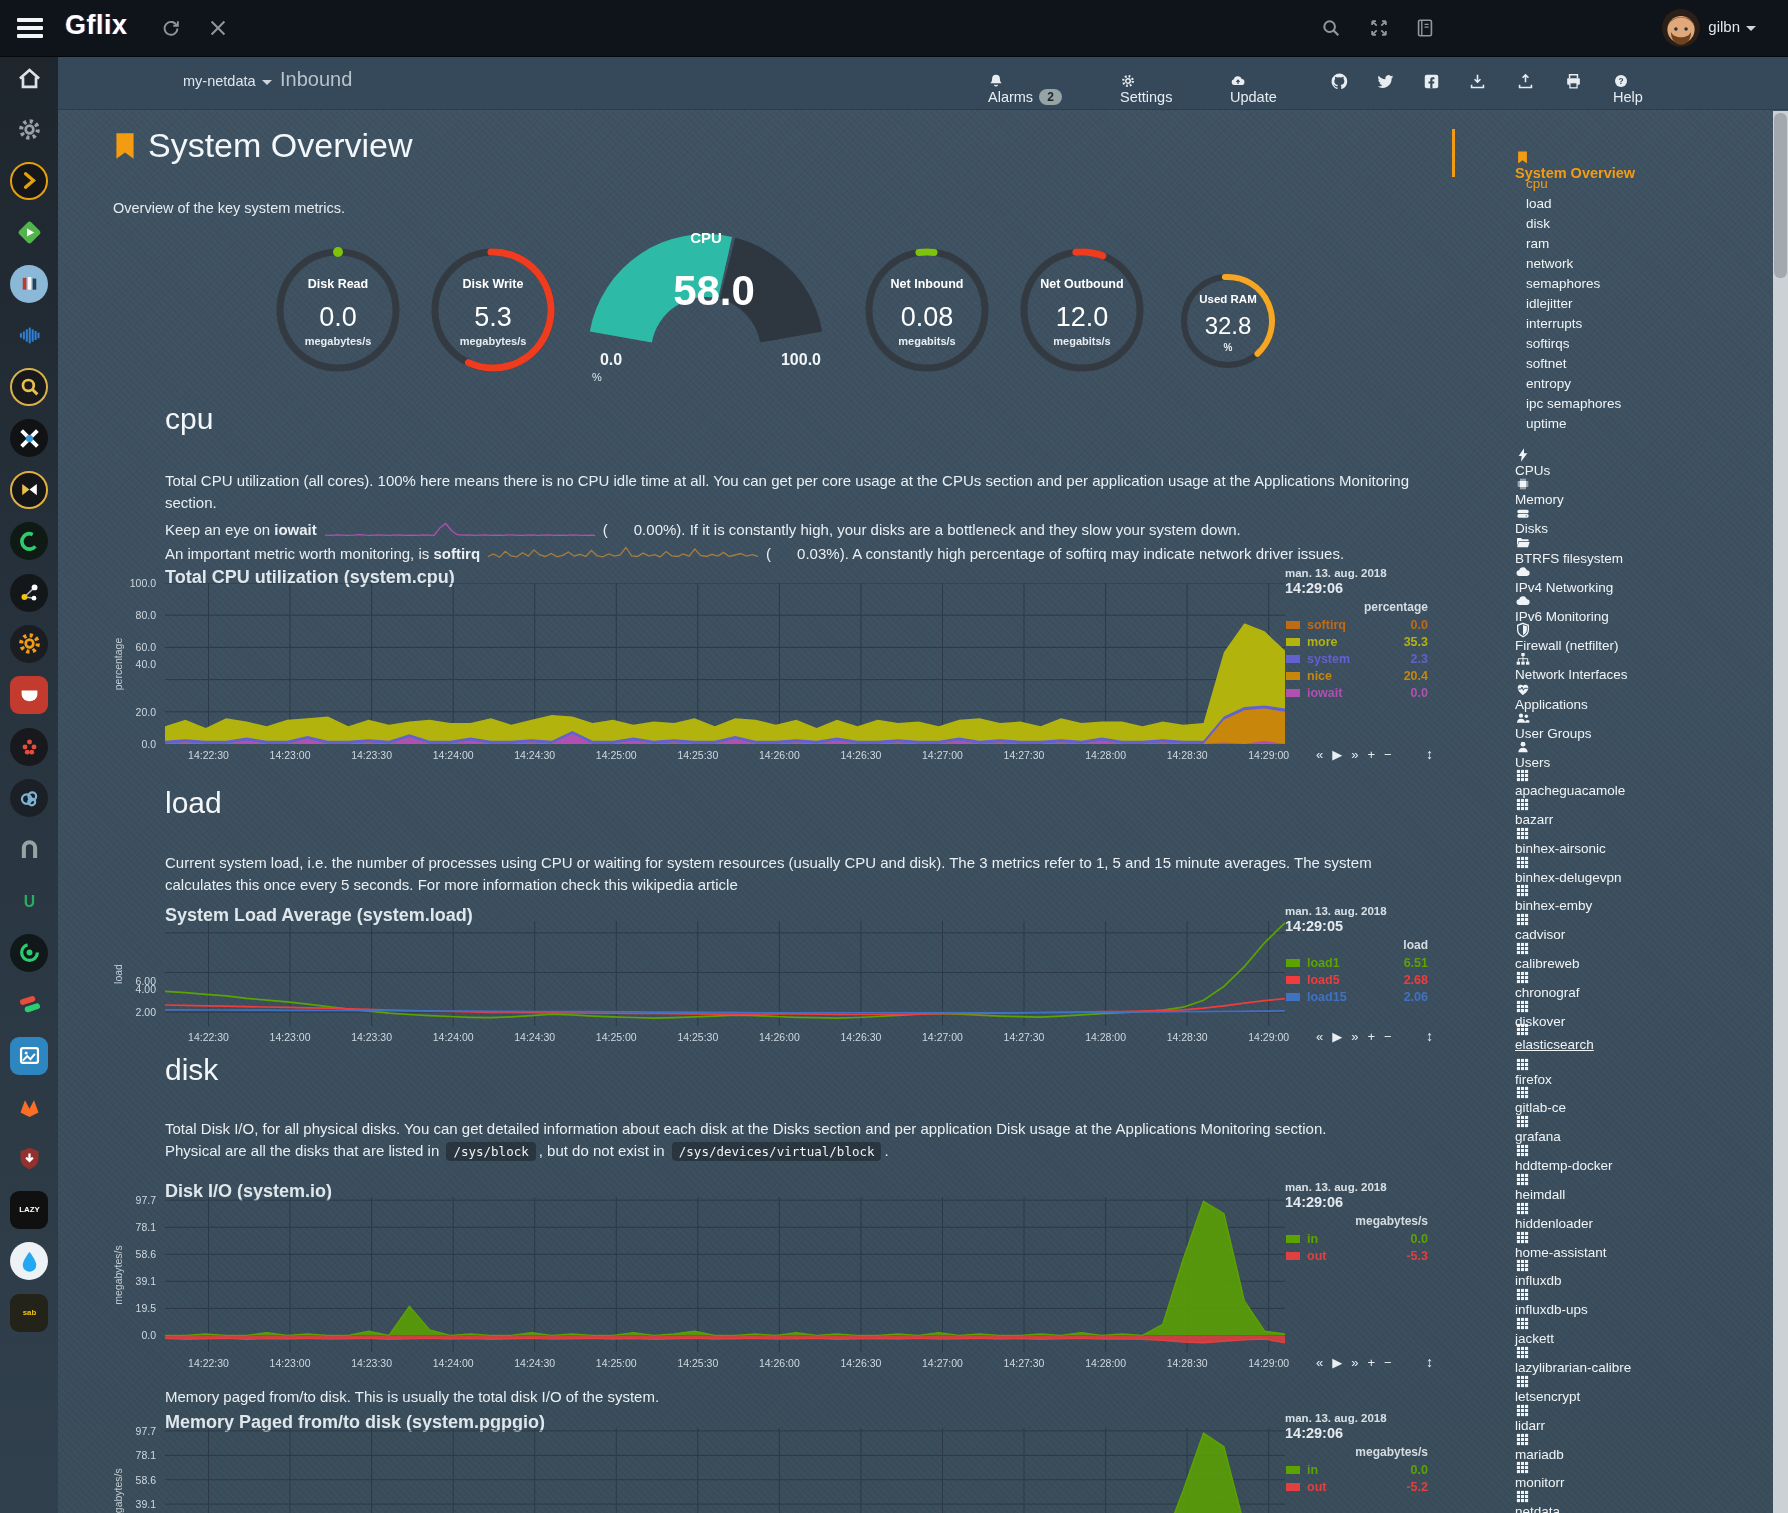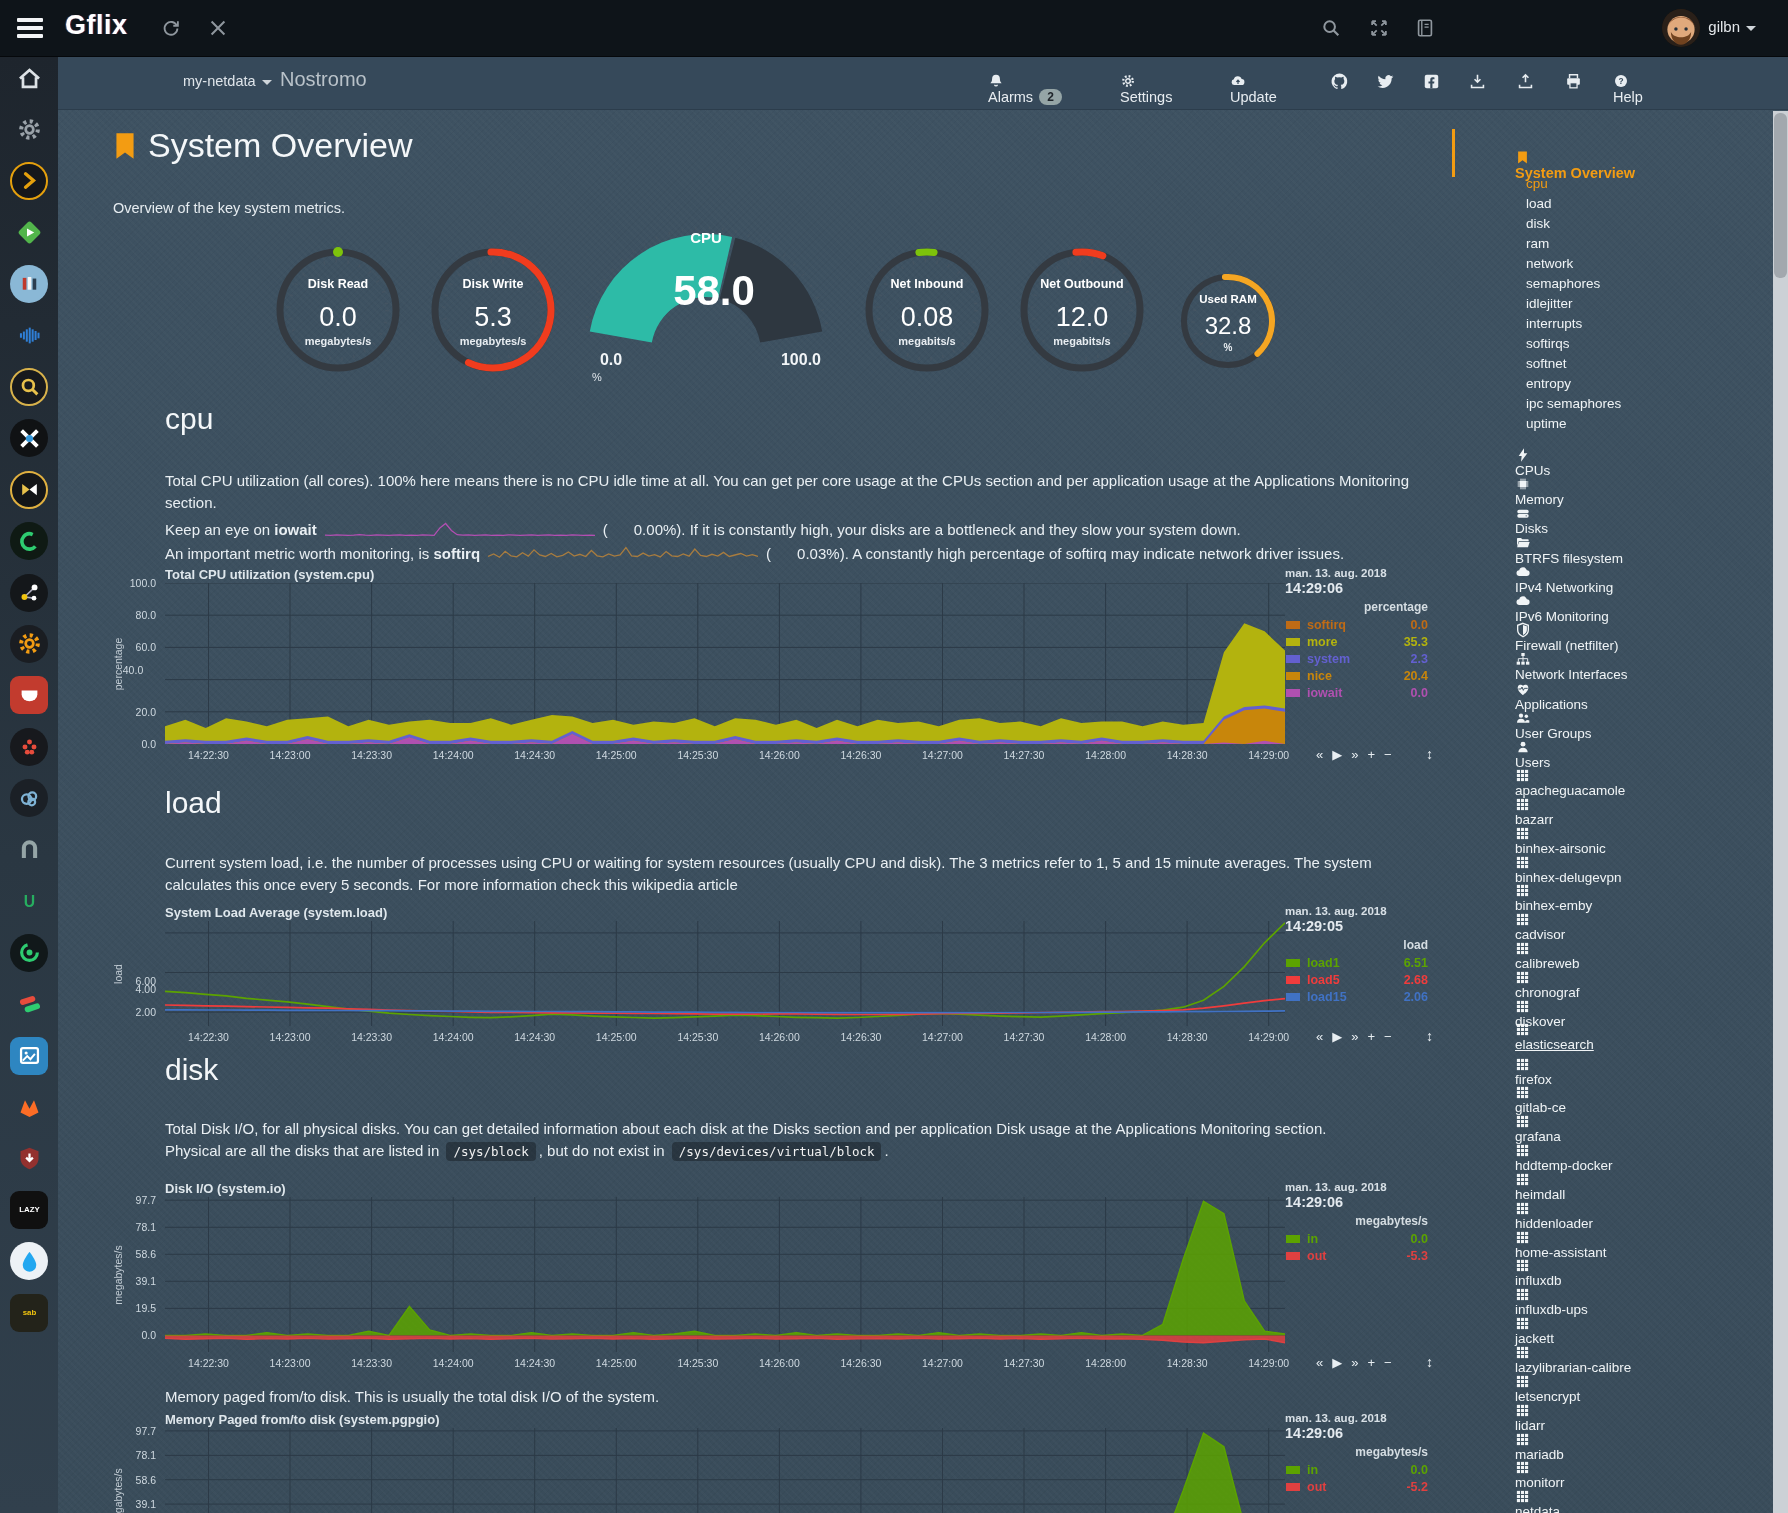--- a/index.html
+++ b/index.html
@@ -54,21 +54,21 @@
   .sec-h { position:absolute; left:165px; font-size:30px; font-weight:400; color:#f4f7f9; }
   .sec-p { position:absolute; left:165px; width:1275px; font-size:15px; line-height:22px; color:#e9eff3; }
   .metric-row { position:absolute; left:165px; height:20px; font-size:15px; color:#e9eff3; display:flex; align-items:center; white-space:nowrap; }
   .metric-row b { font-weight:700; }
   .metric-row svg { margin:0 8px; }
   .m-val { margin-left:26px; }
   code.chip { font-family:"DejaVu Sans Mono", monospace; font-size:12.5px; background:rgba(0,0,0,0.30); color:#f2f2f2; border-radius:4px; padding:2px 7px; margin:0 3px; }
 
   
   .chart { position:absolute; left:110px; width:1340px; height:215px; }
-  .c-title { position:absolute; left:55px; top:0; font-size:13px; font-weight:700; color:#dfe7ec; }
+  .c-title { position:absolute; left:55px; top:0; font-size:18px; font-weight:700; color:#dfe7ec; }
   .c-unit { position:absolute; left:8px; font-size:10.5px; color:#c2ccd4; transform:translate(-50%,-50%) rotate(-90deg); white-space:nowrap; }
   .c-ylab { position:absolute; left:0; width:46px; text-align:right; font-size:10.5px; color:#cfd9e0; }
   .c-xlab { position:absolute; width:64px; text-align:center; font-size:10.5px; color:#cfd9e0; }
   .c-svg { position:absolute; left:55px; top:16px; }
   .c-legend { position:absolute; left:1175px; top:0; width:143px; }
   .c-date { font-size:11.5px; font-weight:700; color:#d8e0e6; }
   .c-time { font-size:14.5px; font-weight:700; color:#e4eaef; margin-top:1px; }
   .c-unitlab { position:absolute; right:0; font-size:12px; font-weight:700; color:#d5dde2; }
   .lg-row { position:absolute; left:0; width:143px; height:15px; font-size:12.5px; font-weight:700; cursor:pointer; }
   .lg-sw { position:absolute; left:1px; top:3px; width:14px; height:8px; }
@@ -314,21 +314,21 @@
     </div>
     <div class="dock-item dk-square" style="top: 1236.8px; background: rgb(35, 35, 26);">
       <svg viewBox="0 0 24 24" xmlns="http://www.w3.org/2000/svg">
         <text x="12" y="14.52" text-anchor="middle" font-size="7" font-weight="bold" fill="#f1c40f" font-family="Liberation Sans, sans-serif">sab</text>
       </svg>
     </div>
   </div>
 
 <div id="ndbar">
   <span class="nd-left"><span>my-netdata</span><span class="caret"></span></span>
-  <span class="nd-host">Nostromo</span>
+  <span class="nd-host">Inbound</span>
 
   <span class="nd-item" style="left:930px"><span><svg viewBox="0 0 24 24" xmlns="http://www.w3.org/2000/svg" width="100%" height="100%">
           <path d="M12 2.5 a5.8 5.8 0 0 1 5.8 5.8 c0 4.6 1.7 6 2.6 6.9 H3.6 c.9-.9 2.6-2.3 2.6-6.9 A5.8 5.8 0 0 1 12 2.5 Z" fill="currentColor"></path>
           <path d="M9.8 17.6 a2.3 2.3 0 0 0 4.4 0" fill="none" stroke="currentColor" stroke-width="1.8"></path>
         </svg></span><span>Alarms</span><span class="badge">2</span></span>
   <span class="nd-item" style="left:1062px"><span><svg viewBox="0 0 24 24" xmlns="http://www.w3.org/2000/svg" width="100%" height="100%">
           <circle cx="12" cy="12" r="3.4" fill="none" stroke="currentColor" stroke-width="2.2"></circle>
           <circle cx="12" cy="12" r="7.2" fill="none" stroke="currentColor" stroke-width="3.4" stroke-dasharray="2.7 2.96"></circle>
         </svg></span><span>Settings</span></span>
   <span class="nd-item" style="left:1172px"><span><svg viewBox="0 0 24 24" xmlns="http://www.w3.org/2000/svg" width="100%" height="100%">
@@ -465,21 +465,21 @@
     <span>(</span>
     <span class="m-val">0.03%</span>
     <span>). A constantly high percentage of softirq may indicate network driver issues.</span>
   </div>
 <div class="chart" style="top: 567px;">
     <div class="c-title">Total CPU utilization (system.cpu)</div>
     <div class="c-unit" style="top: 96.5px;">percentage</div>
     <div class="c-ylab" style="top: 10px;">100.0</div>
     <div class="c-ylab" style="top: 42.2px;">80.0</div>
     <div class="c-ylab" style="top: 74.4px;">60.0</div>
-    <div class="c-ylab" style="top: 97px; text-align: center;">40.0</div>
+    <div class="c-ylab" style="top: 91px;">40.0</div>
     <div class="c-ylab" style="top: 138.8px;">20.0</div>
     <div class="c-ylab" style="top: 171px;">0.0</div>
     <div class="c-svg">
       <svg viewBox="0 0 1120 161" xmlns="http://www.w3.org/2000/svg" width="1120" height="161">
         <line x1="0" y1="0.0" x2="1120" y2="0.0" stroke="#2c3a47" stroke-width="1"></line>
         <line x1="0" y1="32.2" x2="1120" y2="32.2" stroke="#2c3a47" stroke-width="1"></line>
         <line x1="0" y1="64.4" x2="1120" y2="64.4" stroke="#2c3a47" stroke-width="1"></line>
         <line x1="0" y1="96.6" x2="1120" y2="96.6" stroke="#2c3a47" stroke-width="1"></line>
         <line x1="0" y1="128.8" x2="1120" y2="128.8" stroke="#2c3a47" stroke-width="1"></line>
         <line x1="0" y1="161.0" x2="1120" y2="161.0" stroke="#2c3a47" stroke-width="1"></line>

